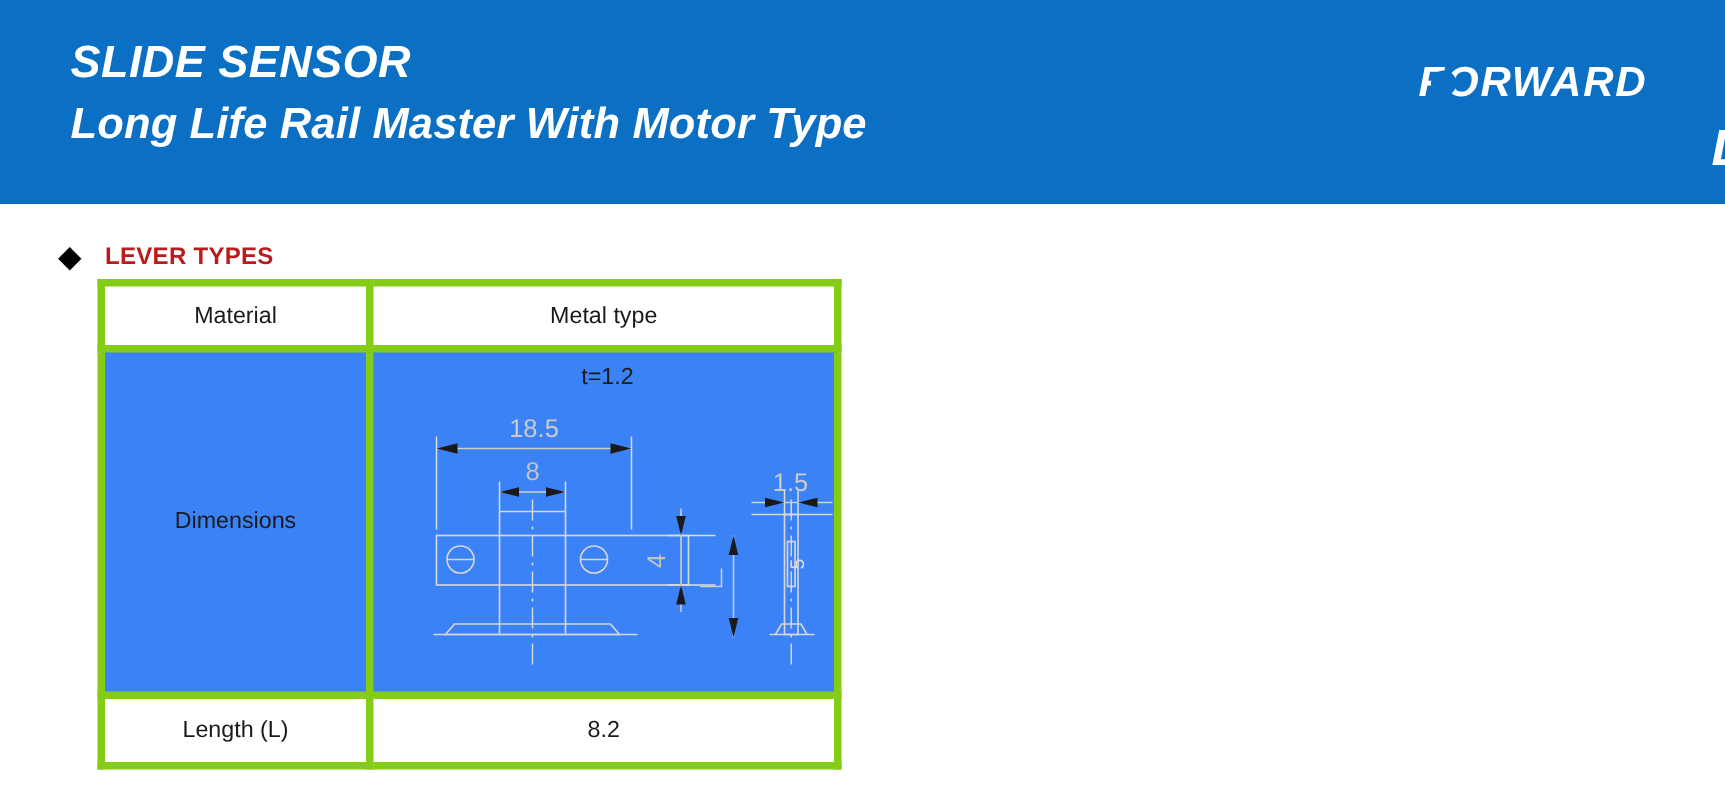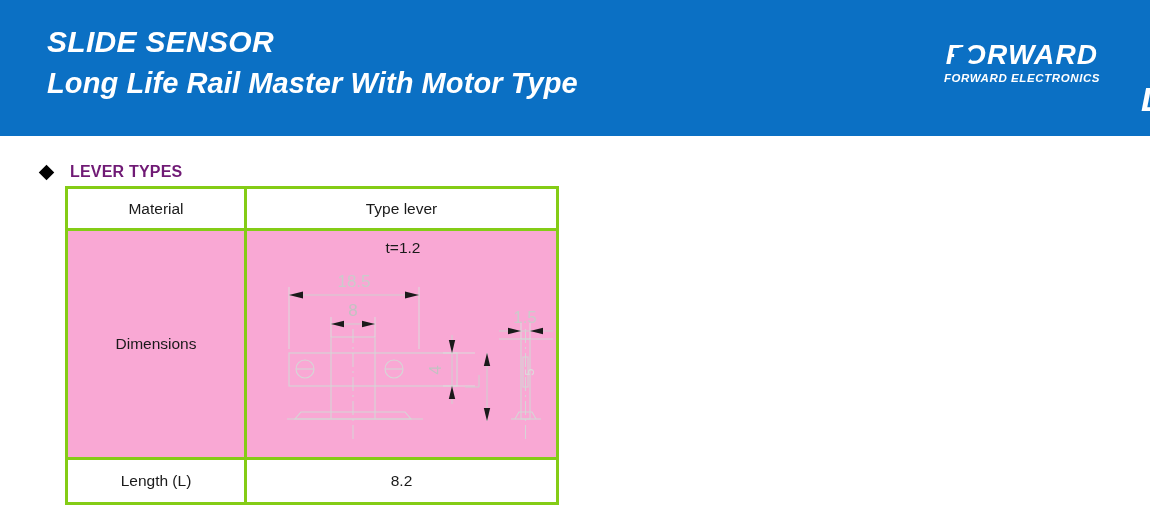--- a/index.html
+++ b/index.html
@@ -113,47 +113,47 @@
     width: 11px;
     height: 11px;
     background: #000000;
     transform: rotate(45deg);
     margin-right: 18px;
     flex: none;
   }
   .section-title {
     font-size: 16px;
     font-weight: bold;
-    color: #701a75;
+    color: #b91c1c;
     letter-spacing: 0.2px;
   }
 
   
   .lever-table {
     position: absolute;
     left: 65px;
     top: 186px;
     width: 491px;
     border-collapse: collapse;
     table-layout: fixed;
   }
   .lever-table td {
-    border: 3px solid #84cc16;
+    border: 5px solid #84cc16;
     font-size: 15.5px;
     color: #1a1a1a;
     text-align: center;
     vertical-align: middle;
     padding: 0;
   }
   .col-label { width: 179px; }
   .col-value { width: 312px; }
 
   .row-plain td { background: #ffffff; height: 39px; }
   .row-shaded td { background: #f7f7f7; height: 38px; }
-  .row-dim td { background: #f9a8d4; height: 226px; }
+  .row-dim td { background: #3b82f6; height: 226px; }
   .row-len td { background: #ffffff; height: 42px; }
 
   td.bold-val { font-weight: bold; }
 
   
   .dim-wrap {
     position: relative;
     width: 312px;
     height: 226px;
   }
@@ -177,42 +177,41 @@
 
 <div class="banner">
 
   <div class="banner-titles">
     <div class="title-main">SLIDE SENSOR</div>
     <div class="title-sub">Long Life Rail Master With Motor Type</div>
   </div>
 
   <div class="logo">
     <div class="logo-word">FORWARD</div>
-    <div class="logo-sub">FORWARD ELECTRONICS</div>
     <div class="logo-swoosh"></div>
   </div>
 
   <div class="edge-glyph">D</div>
 </div>
 
 <div class="section-head">
   <span class="diamond"></span>
   <span class="section-title">LEVER TYPES</span>
 </div>
 
 <table class="lever-table">
   <colgroup>
     <col class="col-label">
     <col class="col-value">
   </colgroup>
   <tbody>
 
     <tr class="row-plain">
       <td>Material</td>
-      <td>Type lever</td>
+      <td>Metal type</td>
     </tr>
 
 
     <tr class="row-dim">
       <td>Dimensions</td>
       <td>
         <div class="dim-wrap">
 
           <div class="t-label">t=1.2</div>
 

